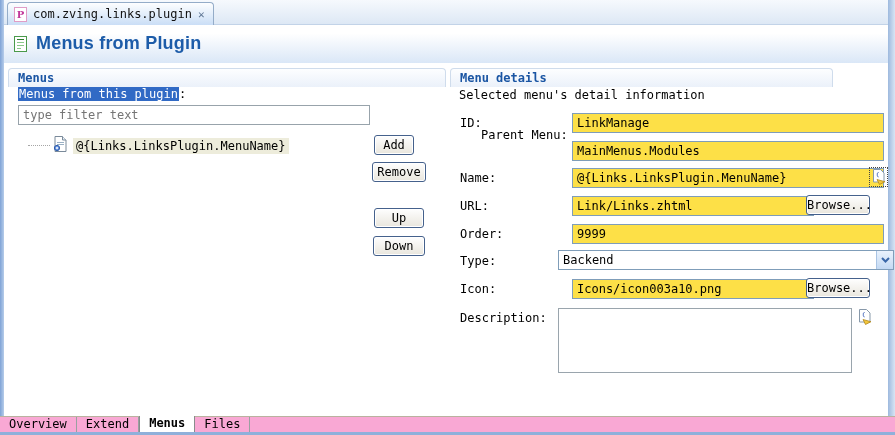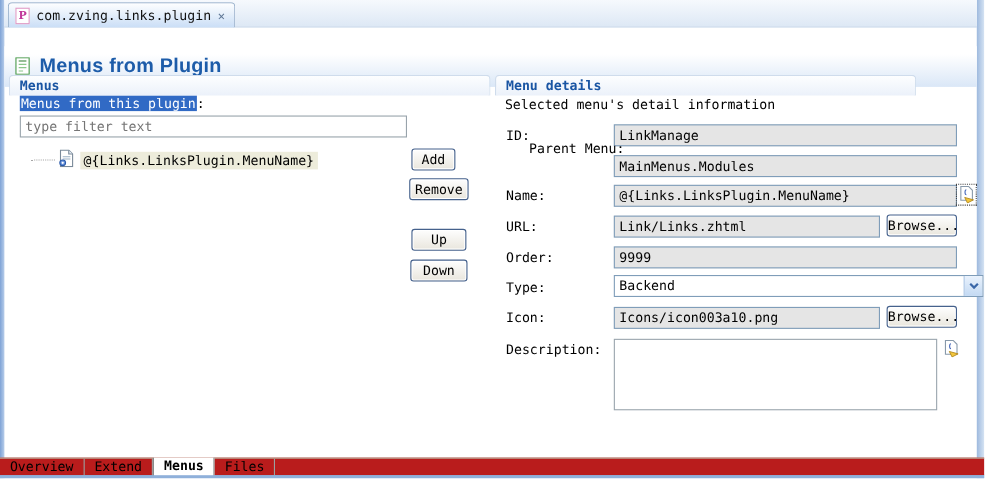--- a/index.html
+++ b/index.html
@@ -24,21 +24,21 @@
             border:1px solid #94acc8; border-bottom:none; border-radius:4px 4px 0 0;
             background:linear-gradient(#fdfeff,#cadef6); }
   .plugin-icon { display:inline-block; width:13px; height:15px; background:#fff;
             border:1px solid #e09cc6; color:#c2399b; font:bold 10px/13px "DejaVu Serif", serif;
             text-align:center; }
   .tab-label { font-size:12px; color:#111; }
   .close-icon { color:#5f7795; font-size:11px; font-weight:bold; cursor:pointer; }
 
   
   .form-header { position:absolute; left:4px; top:26px; width:884px; height:37px;
-            background:linear-gradient(180deg,#ffffff 20%,#dae7f7 100%);margin-top:16px; }
+            background:linear-gradient(180deg,#ffffff 20%,#dae7f7 100%); }
   .form-header .ficon { position:absolute; left:9px; top:10px; }
   .page-title { position:absolute; left:32px; top:7px; font-family:"Liberation Sans", sans-serif;
             font-size:18px; font-weight:bold; color:#1d5ca9; letter-spacing:0.2px; }
 
   
   .section-bar { position:absolute; height:19px; line-height:18px; padding-left:9px;
             border:1px solid #cfdcec; border-bottom:none; border-radius:4px 4px 0 0;
             background:linear-gradient(#fdfeff,#ebf1fa);
             font-weight:bold; color:#1a55a3; }
 
@@ -53,42 +53,42 @@
   .tree-label { background:#edecdb; padding:1px 3px; margin-left:5px; }
 
   .xp-btn { position:absolute; height:20px; text-align:center;
             border:1px solid #45618c; border-radius:3px;
             background:linear-gradient(#fefefe,#e9e6dd);
             font:12px/18px "DejaVu Sans Mono", monospace; color:#000; cursor:pointer;
             box-shadow:inset 0 0 0 1px #fff; }
 
   
   .fld-label { position:absolute; left:460px; }
-  .fld-input { position:absolute; left:558px; height:20px; border:1px solid #7f9db9;
-            padding:0 4px; font:12px "DejaVu Sans Mono", monospace; color:#000; background:#e5e5e5; }
+  .fld-input { position:absolute; left:572px; height:20px; border:1px solid #7f9db9;
+            padding:0 4px; font:12px "DejaVu Sans Mono", monospace; color:#000; background:#fde047; }
   .w-full { width:312px; } .w-short { width:242px; }
   .browse-btn { left:806px; width:64px; }
 
   .combo { position:absolute; left:558px; top:250px; width:336px; height:20px;
             border:1px solid #7f9db9; background:#fff; display:flex; align-items:center; }
   .combo-text { flex:1; padding-left:4px; }
   .combo-arrow { width:17px; height:18px; border-left:1px solid #a9c4e4;
             background:linear-gradient(#e9f2fd,#c3d9f3); display:flex; align-items:center;
             justify-content:center; cursor:pointer; }
 
   .desc-area { position:absolute; left:558px; top:308px; width:294px; height:65px;
             border:1px solid #9aa5ad; resize:none; font:12px "DejaVu Sans Mono", monospace;
             padding:2px 4px; background:#fff; }
   .loc-btn { position:absolute; width:19px; height:20px; background:transparent;
             display:flex; align-items:center; justify-content:center; cursor:pointer; }
   .loc-focus { border:1px dotted #444; }
 
   
   .bottom-strip { position:absolute; left:0; top:416px; width:895px; height:16px;
-            background:#b91c1c; border-top:1px solid #b9b29f; display:flex; }
+            background:#f9a8d4; border-top:1px solid #b9b29f; display:flex; }
   .btab { height:16px; line-height:15px; padding:0 9px; border-right:1px solid #9aa0a0;
             color:#000; cursor:pointer; }
   .btab.active { background:#fff; border-left:1px solid #898c8c; border-right:1px solid #898c8c;
             margin-top:-1px; height:17px; font-weight:bold; }
   .bottom-blue { position:absolute; left:0; top:432px; width:895px; height:3px; background:#8fb0da; }
 </style>
 </head>
 <body>
 
 <div class="app">

